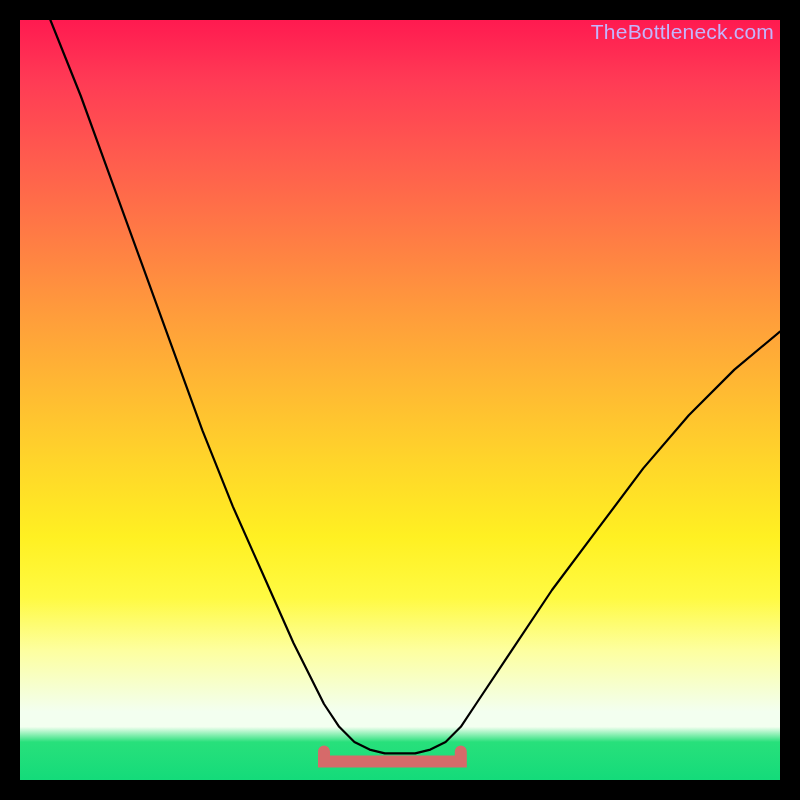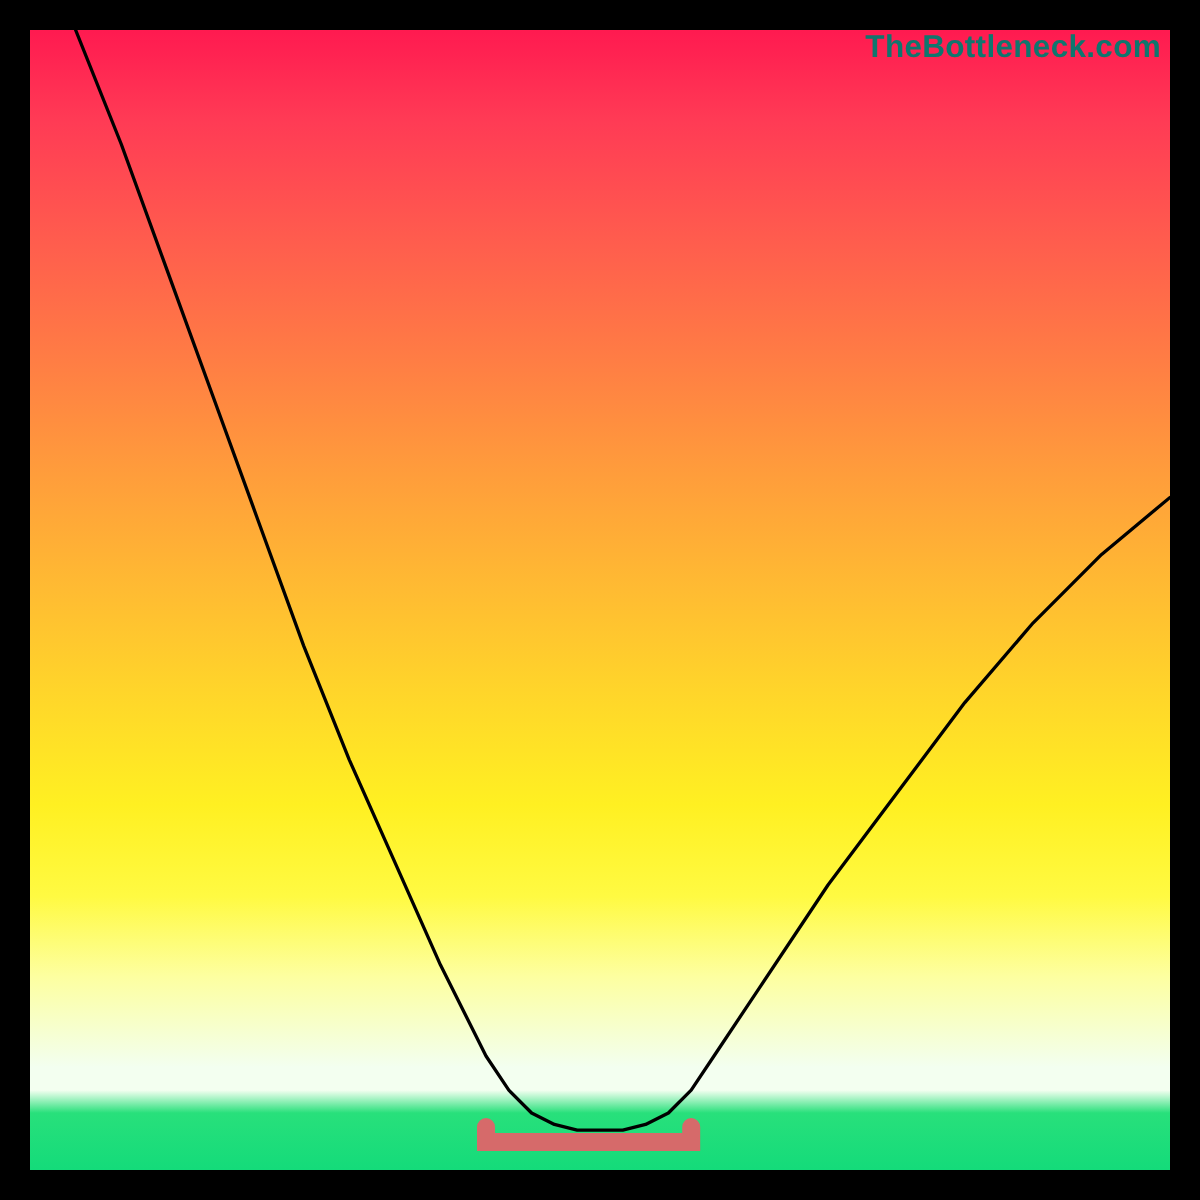--- a/index.html
+++ b/index.html
@@ -47,23 +47,23 @@
       #f3fff0 91%,
       #f3fff0 93%,
       #28e07b 95%,
       #14db7a 100%
     );
   }
   .watermark {
     position: absolute;
     top: 0px;
     right: 6px;
-    color: #0f766e;
+    color: #c4b5fd;
     font-size: 21px;
-    font-weight: 700;
+    font-weight: 400;
     letter-spacing: 0.2px;
     z-index: 5;
   }
   svg.overlay {
     position: absolute;
     left: 0;
     top: 0;
     width: 100%;
     height: 100%;
     z-index: 4;

